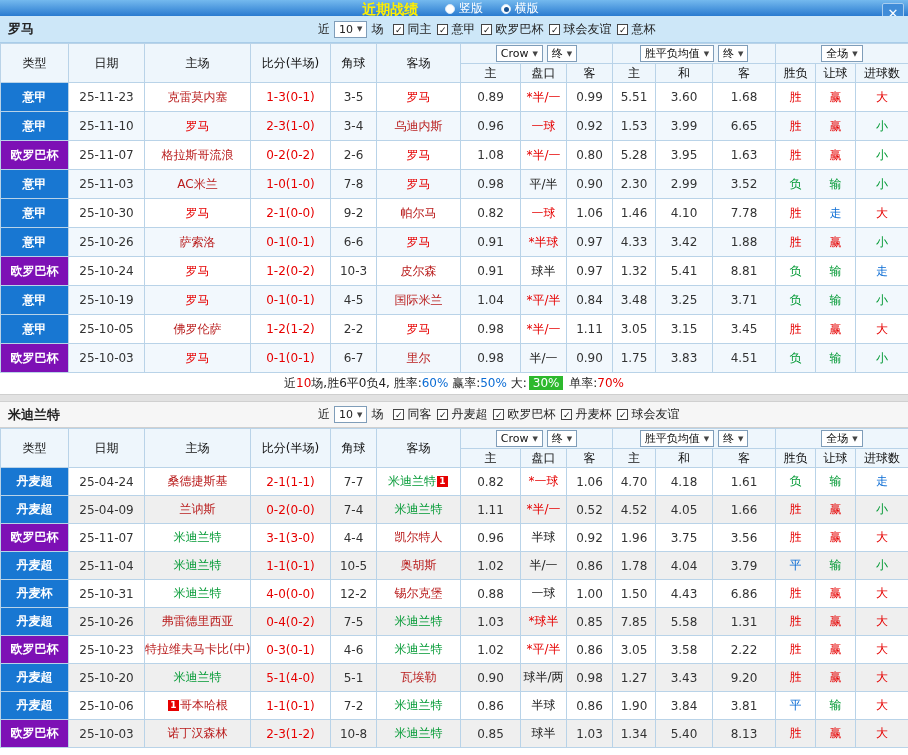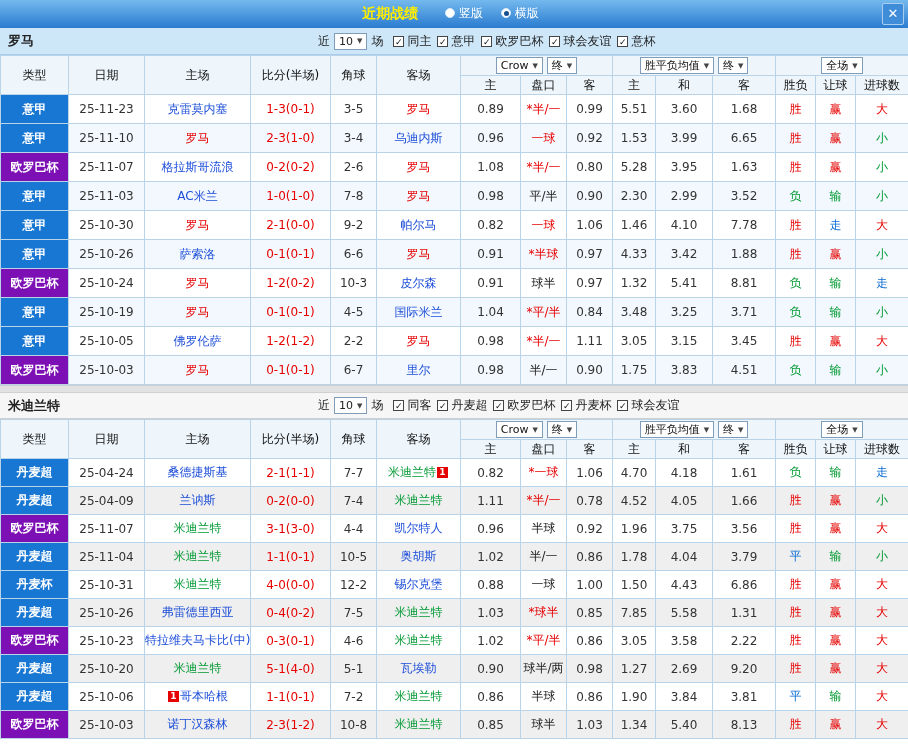--- a/index.html
+++ b/index.html
@@ -1,21 +1,21 @@
 <!DOCTYPE html>
 <html><head>
 <meta charset="utf-8">
 <style>
   * { box-sizing: border-box; }
   html, body { margin:0; padding:0; width:908px; height:755px; overflow:hidden;
     font-family:"DejaVu Sans","Liberation Sans",sans-serif; font-size:12px; color:#222; background:#fff; }
 
   
-  .topbar { position:relative; height:28px; background:linear-gradient(#74b9ee,#2a7bd0);
-    display:flex; align-items:center; justify-content:center; }
+  .topbar { position:relative; height:16px; background:linear-gradient(#74b9ee,#2a7bd0);
+    display:flex; justify-content:center; }
   .tb-title { color:#ffee00; font-weight:bold; font-size:14px; margin-right:16px; }
   .radio-opt { color:#fff; display:inline-flex; align-items:center; gap:4px; margin:0 7px; cursor:pointer; }
   .radio { width:10px; height:10px; border-radius:50%; background:#fff; border:1px solid #d5e8f8;
     position:relative; display:inline-block; }
   .radio.selected::after { content:""; position:absolute; left:2px; top:2px; width:5px; height:5px;
     border-radius:50%; background:#17508f; }
   .close-btn { position:absolute; right:4px; top:3px; width:22px; height:22px; background:#3f8cd8;
     border:1px solid #a8cdef; color:#fff; font-size:13px; font-weight:bold; text-align:center;
     line-height:19px; border-radius:2px; cursor:pointer; }
 
@@ -43,21 +43,21 @@
   .panel-0 tbody tr { height:29px; }
   .panel-1 tbody tr { height:28px; }
   .panel-0 tbody tr:nth-child(even) td { background:#f2f8fd; }
   .panel-1 tbody tr:nth-child(even) td { background:#efefef; }
   td.type-badge { color:#fff; font-weight:bold; }
   td.type-badge.tb-blue { background:#1877d2 !important; }
   td.type-badge.tb-purple { background:#7d10b5 !important; }
   td.score { color:#e60000; }
   td.odds, td.date, td.corners { color:#333; }
   .r { color:#e60000; } .g { color:#009933; } .b { color:#0b6cd4; }
-  .team-opp { color:#1d4ed8; }
+  .team-opp { color:#b91c1c; }
   .badge1 { display:inline-block; width:11px; height:11px; background:#e60000; color:#fff; font-size:9px;
     line-height:11px; font-weight:bold; vertical-align:1px; margin:0 1px; text-align:center; }
 
   
   .summary { height:21px; line-height:21px; text-align:center; font-size:12px; background:#fff; }
   .summary .red { color:#e60000; }
   .summary .blue { color:#0b6cd4; }
   .big-badge { background:#2db92d; color:#fff; padding:0 4px; margin:0 2px; }
   .sep { height:7px; background:#e2e2e2; border-top:1px solid #cfcfcf; }
 </style>
@@ -338,20 +338,23 @@
           <td class="odds">0.90</td>
           <td class="odds">1.75</td>
           <td class="odds">3.83</td>
           <td class="odds">4.51</td>
           <td class="g">负</td>
           <td class="g">输</td>
           <td class="g">小</td>
         </tr>
       </tbody>
   </table>
+  <div class="summary">
+    <span>近</span><span class="red">10</span><span>场,胜6平0负4, 胜率:</span><span class="blue">60%</span><span> 赢率:</span><span class="blue">50%</span><span> 大:</span><span class="big-badge">30%</span><span> 单率:</span><span class="red">70%</span>
+  </div>
 </section>
 
 <div class="sep"></div>
 
 <section class="panel panel-1">
   <div class="team-bar">
     <span class="team-name">米迪兰特</span>
     <span class="filters">
       <span>近</span>
       <span class="dd">
@@ -462,21 +465,21 @@
         </tr>
         <tr>
           <td class="type-badge tb-blue">丹麦超</td>
           <td class="date">25-04-09</td>
           <td class="team"><span class="team-opp">兰讷斯</span></td>
           <td class="score">0-2(0-0)</td>
           <td class="corners">7-4</td>
           <td class="team"><span class="team-sub" style="color: rgb(0, 153, 51);">米迪兰特</span></td>
           <td class="odds">1.11</td>
           <td class="line r">*半/一</td>
-          <td class="odds">0.78</td>
+          <td class="odds">0.52</td>
           <td class="odds">4.52</td>
           <td class="odds">4.05</td>
           <td class="odds">1.66</td>
           <td class="r">胜</td>
           <td class="r">赢</td>
           <td class="g">小</td>
         </tr>
         <tr>
           <td class="type-badge tb-purple">欧罗巴杯</td>
           <td class="date">25-11-07</td>
@@ -566,21 +569,21 @@
           <td class="type-badge tb-blue">丹麦超</td>
           <td class="date">25-10-20</td>
           <td class="team"><span class="team-sub" style="color: rgb(0, 153, 51);">米迪兰特</span></td>
           <td class="score">5-1(4-0)</td>
           <td class="corners">5-1</td>
           <td class="team"><span class="team-opp">瓦埃勒</span></td>
           <td class="odds">0.90</td>
           <td class="line">球半/两</td>
           <td class="odds">0.98</td>
           <td class="odds">1.27</td>
-          <td class="odds">2.69</td>
+          <td class="odds">3.43</td>
           <td class="odds">9.20</td>
           <td class="r">胜</td>
           <td class="r">赢</td>
           <td class="r">大</td>
         </tr>
         <tr>
           <td class="type-badge tb-blue">丹麦超</td>
           <td class="date">25-10-06</td>
           <td class="team"><span class="badge1">1</span><span class="team-opp">哥本哈根</span></td>
           <td class="score">1-1(0-1)</td>

